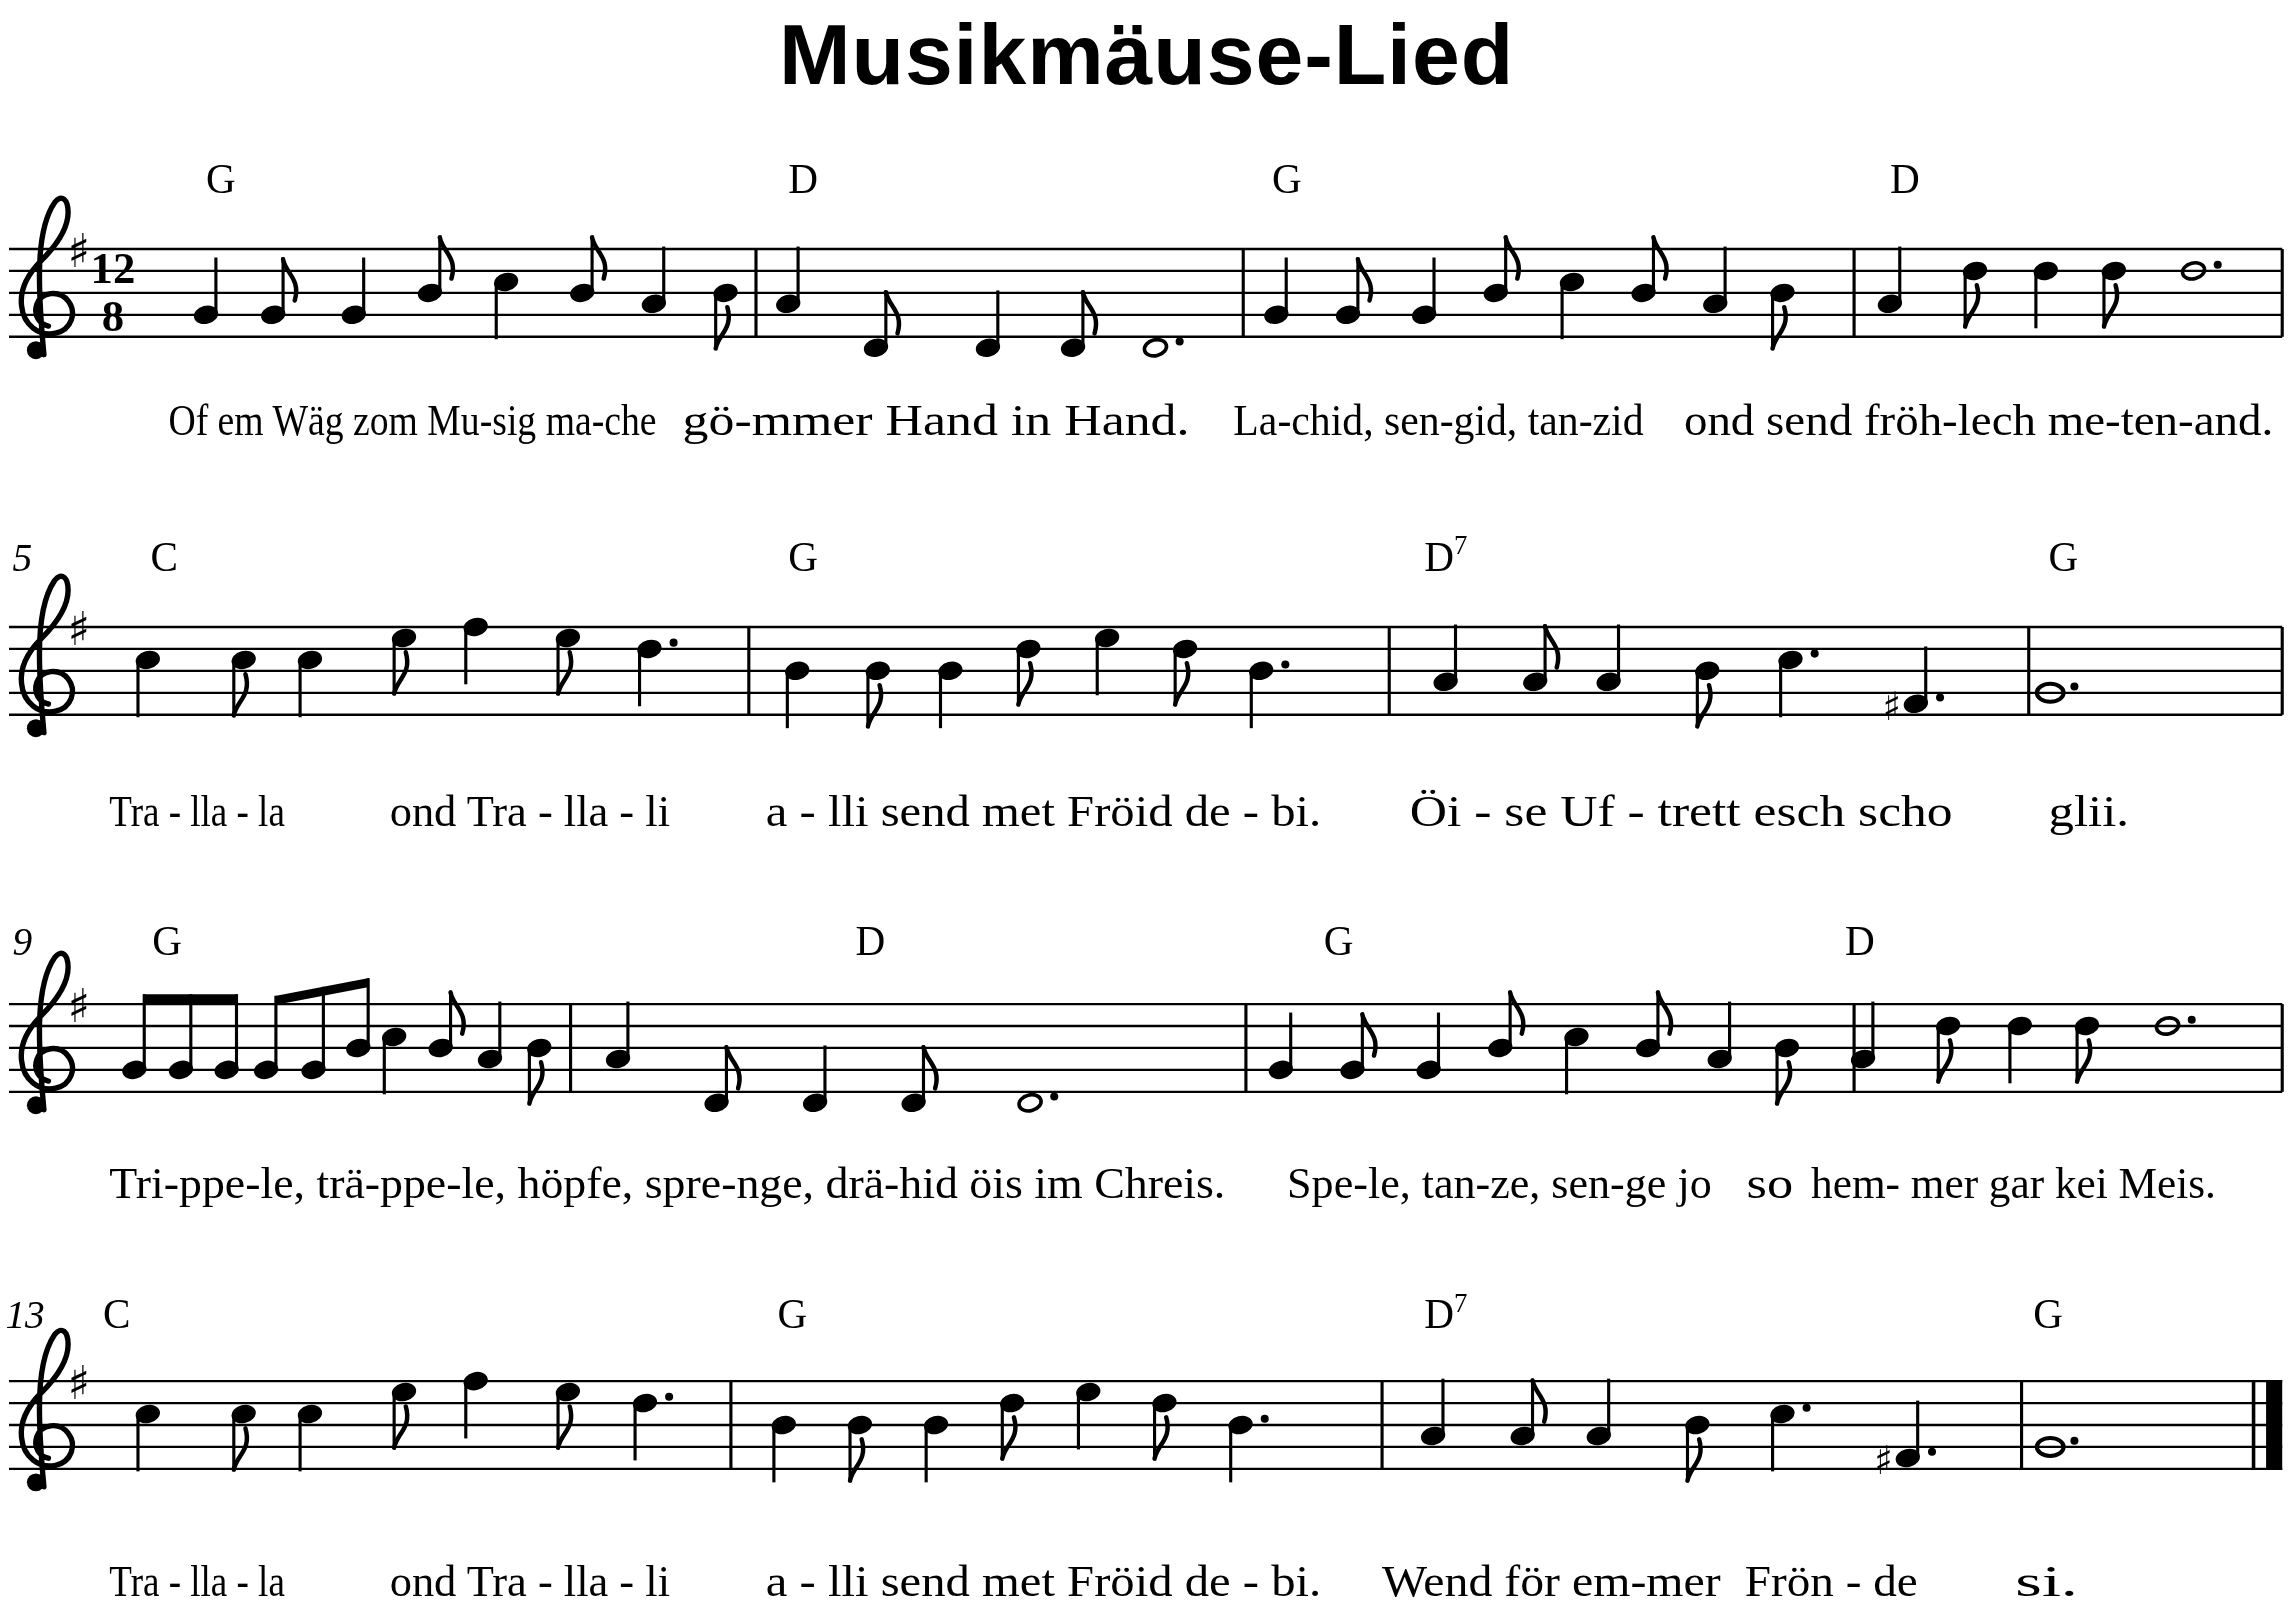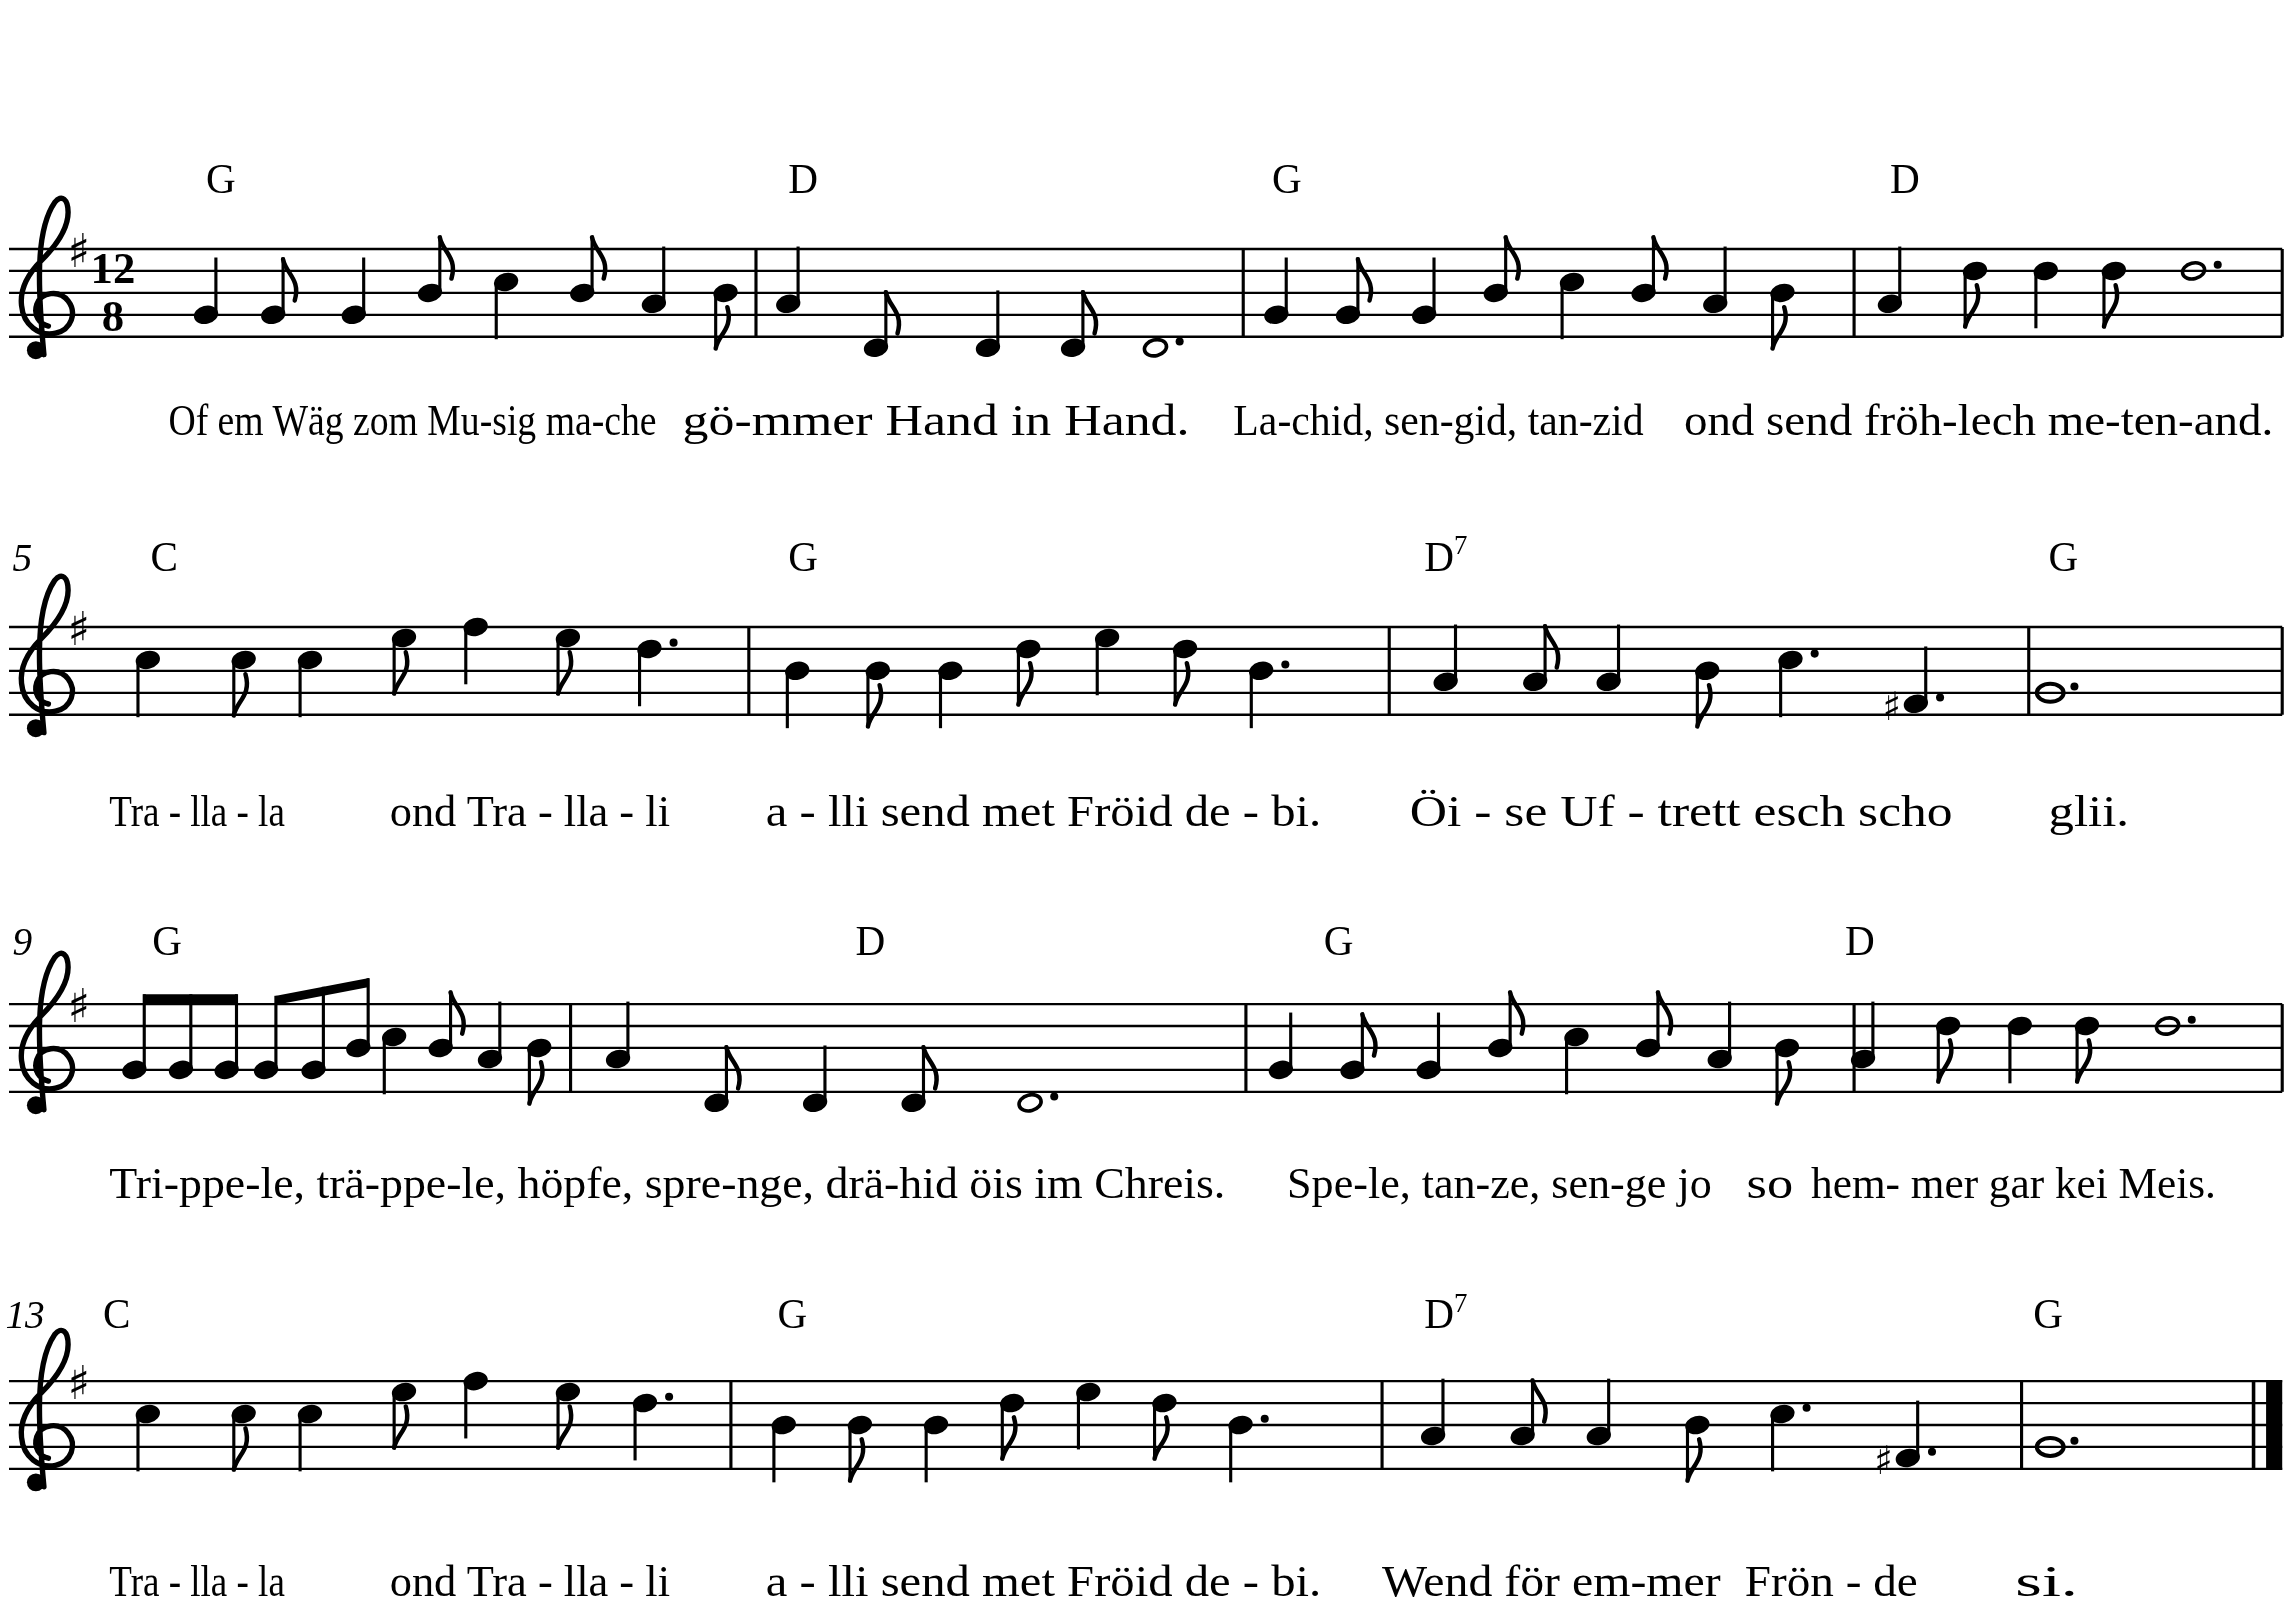--- a/index.html
+++ b/index.html
@@ -7,20 +7,21 @@
         font-family:"Liberation Serif","DejaVu Serif",serif;color:#000;}
   .title{position:absolute;top:5.4px;left:0;width:100%;margin:0;text-align:center;
          font-family:"Liberation Sans","DejaVu Sans",sans-serif;font-weight:bold;
          font-size:86px;letter-spacing:0.9px;color:#000;}
   #score{position:absolute;top:0;left:0;}
 </style>
 </head>
 <body>
 
 <div class="page">
+  <h1 class="title">Musikmäuse-Lied</h1>
   <svg id="score" width="2293" height="1614" viewBox="0 0 2560 1802" xmlns="http://www.w3.org/2000/svg">
       <line x1="10" y1="278" x2="2548" y2="278" stroke="#000" stroke-width="2.6"></line>
       <line x1="10" y1="302.5" x2="2548" y2="302.5" stroke="#000" stroke-width="2.6"></line>
       <line x1="10" y1="327" x2="2548" y2="327" stroke="#000" stroke-width="2.6"></line>
       <line x1="10" y1="351.5" x2="2548" y2="351.5" stroke="#000" stroke-width="2.6"></line>
       <line x1="10" y1="376" x2="2548" y2="376" stroke="#000" stroke-width="2.6"></line>
       <line x1="844" y1="278" x2="844" y2="376" stroke="#000" stroke-width="3.5"></line>
       <line x1="1388" y1="278" x2="1388" y2="376" stroke="#000" stroke-width="3.5"></line>
       <line x1="2070" y1="278" x2="2070" y2="376" stroke="#000" stroke-width="3.5"></line>
       <line x1="2548" y1="278" x2="2548" y2="376" stroke="#000" stroke-width="3.5"></line>

